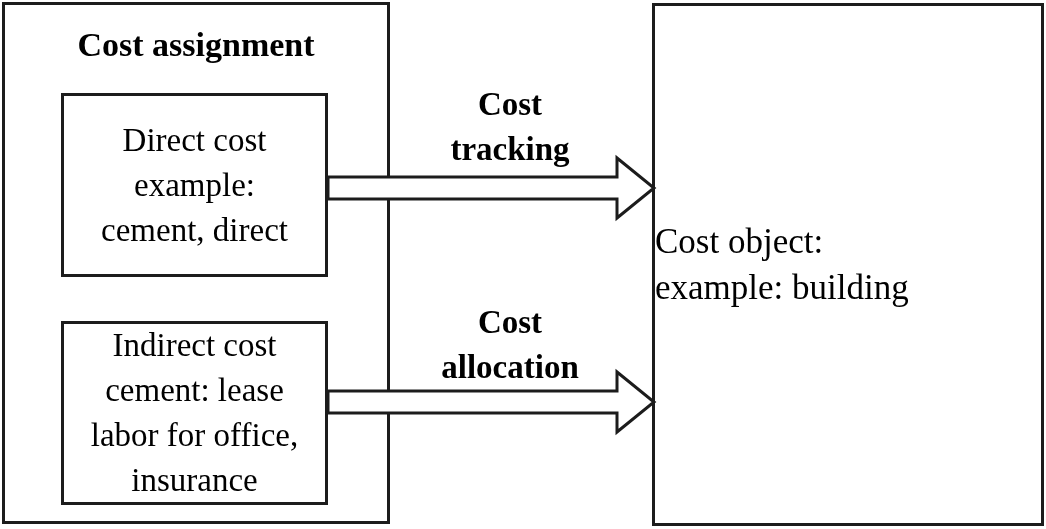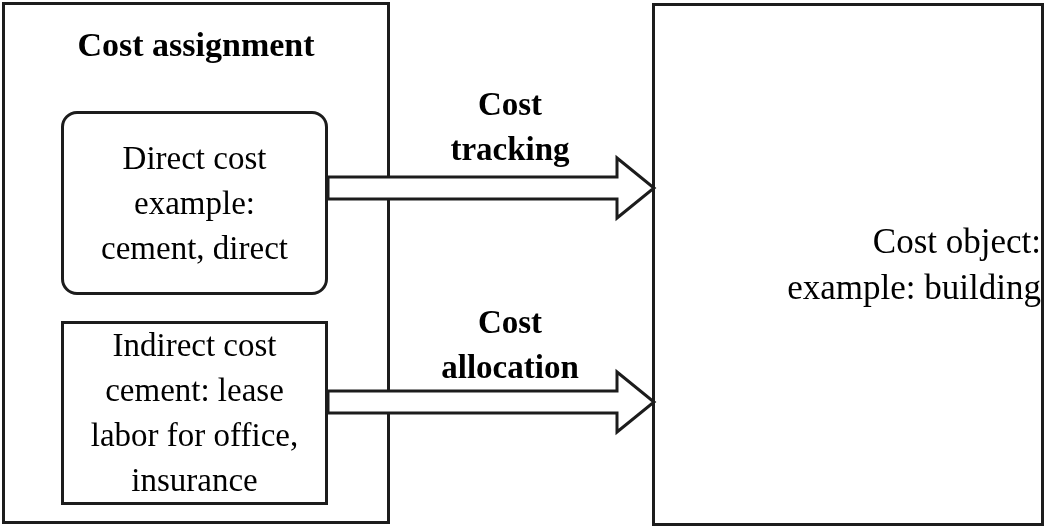--- a/index.html
+++ b/index.html
@@ -46,35 +46,35 @@
     background: #ffffff;
     display: flex;
     flex-direction: column;
     justify-content: center;
     align-items: center;
     text-align: center;
     font-size: 33px;
     line-height: 45px;
   }
   .inner-box .line { display: block; white-space: nowrap; }
-  .direct-box   { left: 61px; top: 111px; border-radius: 16px; }
+  .direct-box   { left: 61px; top: 93px; }
   .indirect-box { left: 61px; top: 321px; }
   .right-box {
     position: absolute;
     left: 652px;
     top: 3px;
     width: 392px;
     height: 523px;
     border: 3px solid #1c1c1c;
     box-sizing: border-box;
     background: #ffffff;
     display: flex;
     flex-direction: column;
     justify-content: center;
-    align-items: flex-end;
+    align-items: flex-start;
     text-align: center;
     font-size: 35px;
     line-height: 46px;
   }
   .right-box .line { display: block; white-space: nowrap; }
   .arrow-label {
     position: absolute;
     width: 220px;
     text-align: center;
     font-size: 33px;

